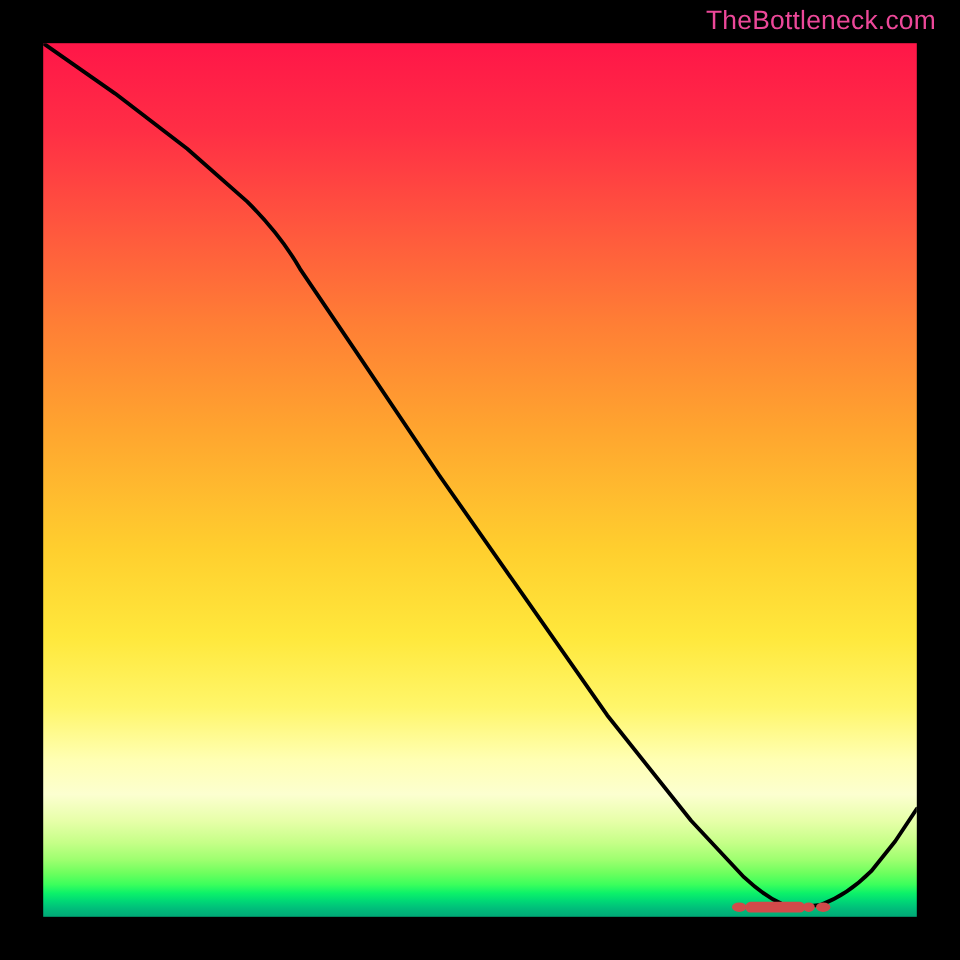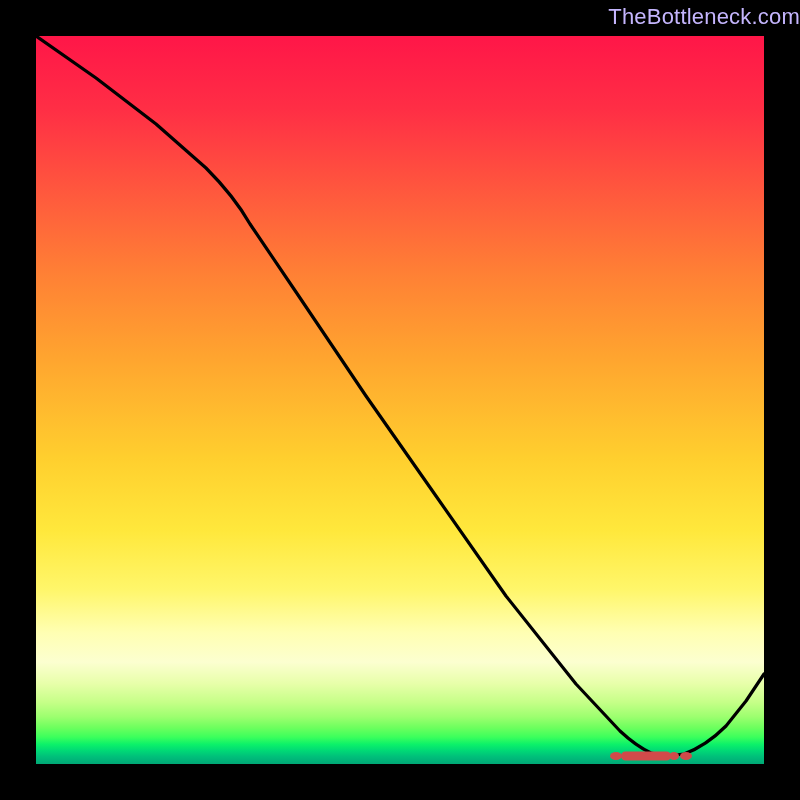--- a/index.html
+++ b/index.html
@@ -11,24 +11,24 @@
     overflow: hidden;
   }
   .chart-wrap {
     position: relative;
     width: 800px;
     height: 800px;
   }
   .attribution {
     position: absolute;
     top: 4px;
-    right: 0;
+    right: 20px;
     font-family: Arial, Helvetica, sans-serif;
     font-size: 22px;
-    color: #c4b5fd;
+    color: #ec4899;
     letter-spacing: 0.2px;
     z-index: 5;
   }
   .plot {
     position: absolute;
     left: 36px;
     top: 36px;
     width: 728px;
     height: 728px;
     z-index: 1;

